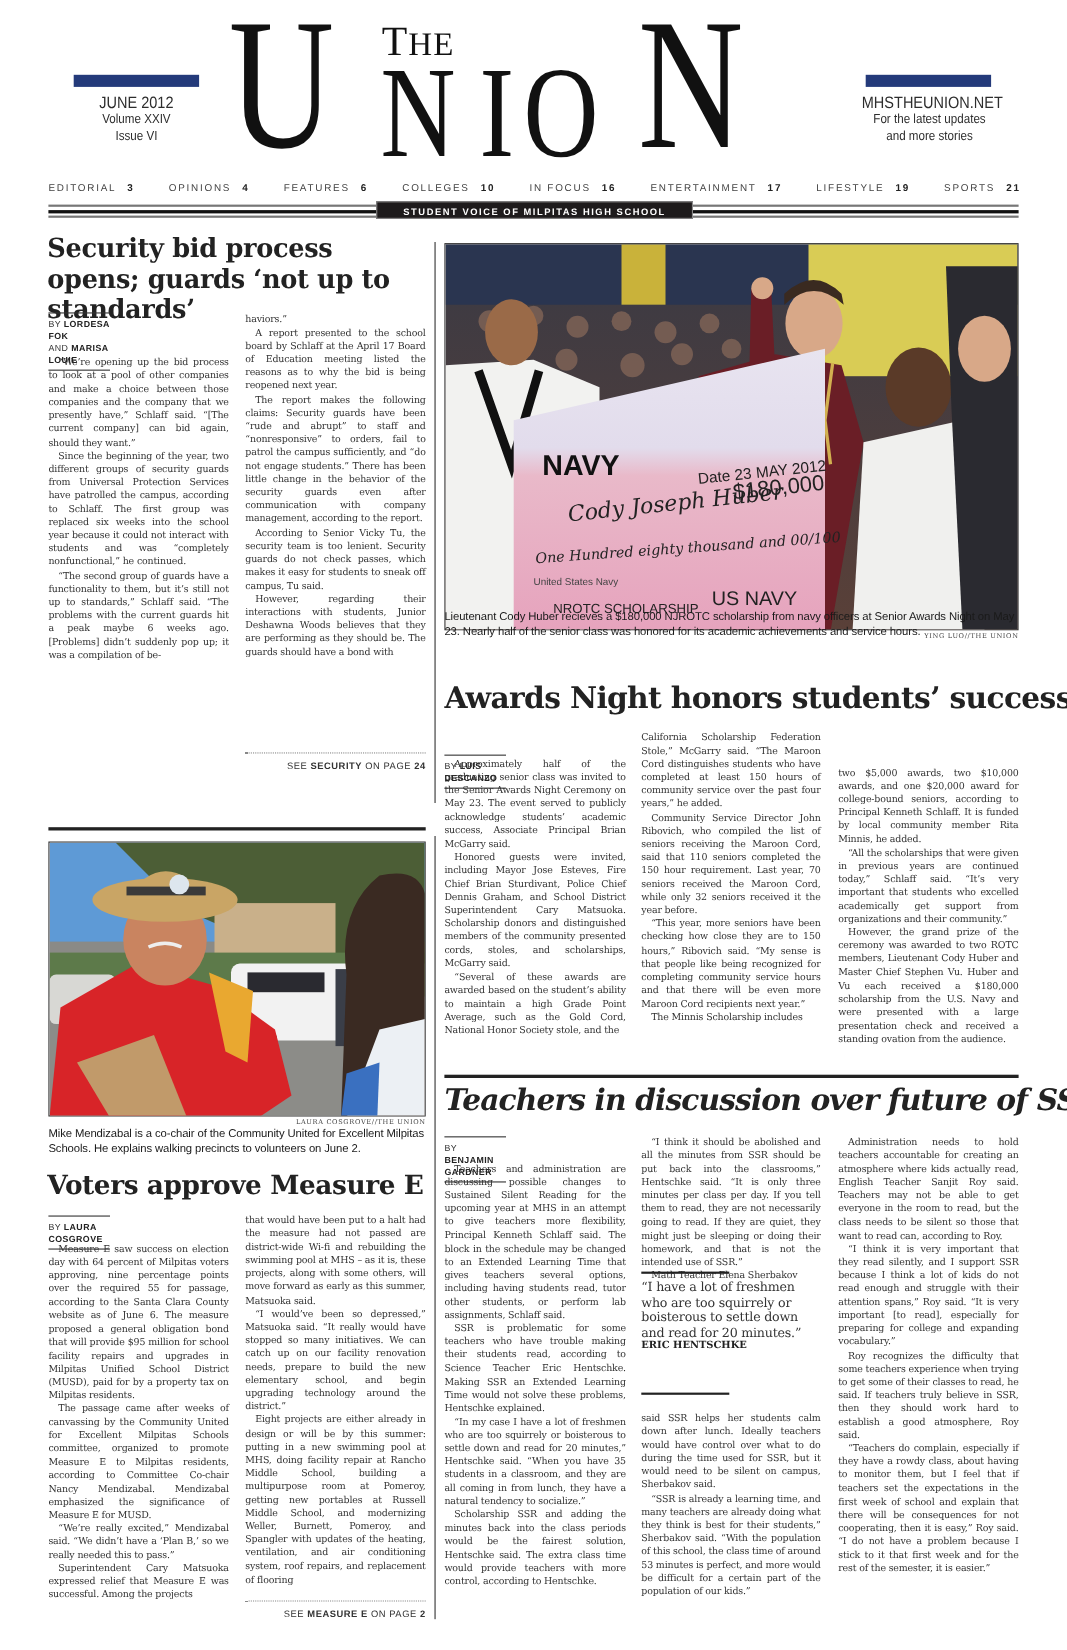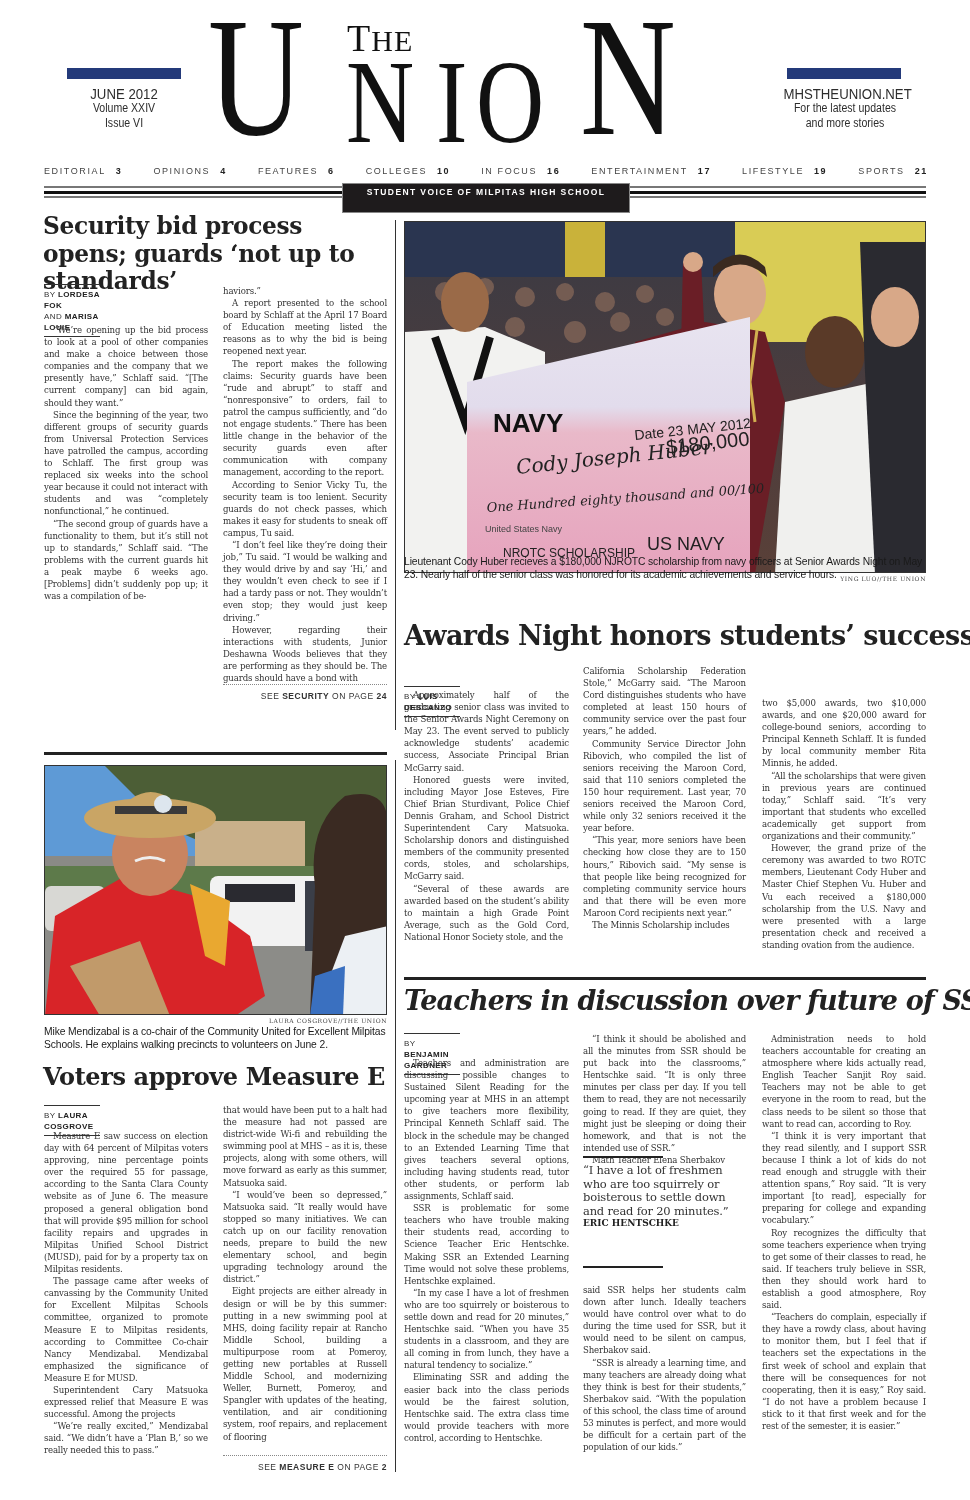--- a/index.html
+++ b/index.html
@@ -29,21 +29,21 @@
   
   .nav { position: absolute; top: 166px; left: 44px; width: 884px; display: flex; justify-content: space-between;
     font-family: "Liberation Sans", sans-serif; font-size: 9px; letter-spacing: 1.6px; color: #444; }
   .nav-item .num { font-weight: bold; color: #222; margin-left: 10px; }
 
   .rule-group { position: absolute; top: 186px; height: 12px; }
   .rule-group .l { position: absolute; left: 0; right: 0; height: 2px; background: #555; }
   .rule-group .l1 { top: 0; background: #777; }
   .rule-group .l2 { top: 5px; height: 3px; background: #111; }
   .rule-group .l3 { top: 10px; background: #777; }
-  .tagline { position: absolute; left: 342px; top: 183px; width: 288px; height: 30px; background: #1e1b1c;
+  .tagline { position: absolute; left: 342px; top: 183px; width: 288px; height: 16px; background: #1e1b1c;
     border: 1px solid #888; color: #fff; font-family: "Liberation Sans", sans-serif; font-weight: bold;
     font-size: 8.5px; letter-spacing: 1.4px; text-align: center; line-height: 16px; }
 
   
   .vrule { position: absolute; width: 1px; background: #333; }
 
   
   .hl { position: absolute; font-family: "DejaVu Serif", serif; color: #222; font-weight: bold; line-height: 1.15; }
   .hl.sec { left: 43px; top: 212px; font-size: 24px; letter-spacing: -0.3px; width: 350px; transform: scaleX(0.97); transform-origin: left; }
   .hl.awards { left: 404px; top: 620px; font-size: 27px; letter-spacing: -0.6px; white-space: nowrap; }
@@ -140,21 +140,20 @@
 <div class="col" style="left:44px; top:324px; width:164px;">
   <p>“We’re opening up the bid process to look at a pool of other companies and make a choice between those companies and the company that we presently have,” Schlaff said. “[The current company] can bid again, should they want.”</p>
   <p>Since the beginning of the year, two different groups of security guards from Universal Protection Services have patrolled the campus, according to Schlaff. The first group was replaced six weeks into the school year because it could not interact with students and was “completely nonfunctional,” he continued.</p>
   <p>“The second group of guards have a functionality to them, but it’s still not up to standards,” Schlaff said. “The problems with the current guards hit a peak maybe 6 weeks ago. [Problems] didn’t suddenly pop up; it was a compilation of be-</p>
 </div>
 <div class="col" style="left:223px; top:285px; width:164px;">
   <p class="noindent">haviors.”</p>
   <p>A report presented to the school board by Schlaff at the April 17 Board of Education meeting listed the reasons as to why the bid is being reopened next year.</p>
   <p>The report makes the following claims: Security guards have been “rude and abrupt” to staff and “nonresponsive” to orders, fail to patrol the campus sufficiently, and “do not engage students.” There has been little change in the behavior of the security guards even after communication with company management, according to the report.</p>
   <p>According to Senior Vicky Tu, the security team is too lenient. Security guards do not check passes, which makes it easy for students to sneak off campus, Tu said.</p>
-  <p>“I don’t feel like they’re doing their job,” Tu said. “I would be walking and they would drive by and say ‘Hi,’ and they wouldn’t even check to see if I had a tardy pass or not. They wouldn’t even stop; they would just keep driving.”</p>
   <p>However, regarding their interactions with students, Junior Deshawna Woods believes that they are performing as they should be. The guards should have a bond with</p>
 </div>
 <div class="see-more" style="left:223px; top:684px; width:164px;">
   <span>SEE</span> <b>SECURITY</b> <span>ON PAGE</span> <b>24</b>
 </div>
 
 <div class="photo" style="left:404px; top:221px; width:522px; height:352px;">
   <svg width="522" height="352" viewBox="0 0 522 352">
     <defs>
       <linearGradient id="crowd" x1="0" y1="0" x2="0" y2="1">
@@ -266,42 +265,42 @@
 <div class="credit" style="left:160px; top:1017px; width:227px;">LAURA COSGROVE//THE UNION</div>
 <div class="caption" style="left:44px; top:1026px; width:346px;">Mike Mendizabal is a co-chair of the Community United for Excellent Milpitas Schools. He explains walking precincts to volunteers on June 2.</div>
 
 <h1 class="hl measure">Voters approve Measure E</h1>
 <div class="byline" style="left:44px; top:1105px; width:56px;">
   <span>BY</span> <b>LAURA COSGROVE</b>
 </div>
 <div class="col" style="left:44px; top:1130px; width:164px;">
   <p>Measure E saw success on election day with 64 percent of Milpitas voters approving, nine percentage points over the required 55 for passage, according to the Santa Clara County website as of June 6. The measure proposed a general obligation bond that will provide $95 million for school facility repairs and upgrades in Milpitas Unified School District (MUSD), paid for by a property tax on Milpitas residents.</p>
   <p>The passage came after weeks of canvassing by the Community United for Excellent Milpitas Schools committee, organized to promote Measure E to Milpitas residents, according to Committee Co-chair Nancy Mendizabal. Mendizabal emphasized the significance of Measure E for MUSD.</p>
+  <p>“We’re really excited,” Mendizabal said. “We didn’t have a ‘Plan B,’ so we really needed this to pass.”</p>
   <p>Superintendent Cary Matsuoka expressed relief that Measure E was successful. Among the projects</p>
-  <p>“We’re really excited,” Mendizabal said. “We didn’t have a ‘Plan B,’ so we really needed this to pass.”</p>
 </div>
 <div class="col" style="left:223px; top:1104px; width:164px;">
   <p class="noindent">that would have been put to a halt had the measure had not passed are district-wide Wi-fi and rebuilding the swimming pool at MHS – as it is, these projects, along with some others, will move forward as early as this summer, Matsuoka said.</p>
   <p>“I would’ve been so depressed,” Matsuoka said. “It really would have stopped so many initiatives. We can catch up on our facility renovation needs, prepare to build the new elementary school, and begin upgrading technology around the district.”</p>
   <p>Eight projects are either already in design or will be by this summer: putting in a new swimming pool at MHS, doing facility repair at Rancho Middle School, building a multipurpose room at Pomeroy, getting new portables at Russell Middle School, and modernizing Weller, Burnett, Pomeroy, and Spangler with updates of the heating, ventilation, and air conditioning system, roof repairs, and replacement of flooring</p>
 </div>
 <div class="see-more" style="left:223px; top:1455px; width:164px;">
   <span>SEE</span> <b>MEASURE E</b> <span>ON PAGE</span> <b>2</b>
 </div>
 
 <div class="heavy-rule" style="left:404px; top:977px; width:522px;"></div>
 <h1 class="hl ssr">Teachers in discussion over future of SSR</h1>
 <div class="byline" style="left:404px; top:1033px; width:56px;">
   <span>BY</span> <b>BENJAMIN GARDNER</b>
 </div>
 <div class="col" style="left:404px; top:1057px; width:165px;">
   <p>Teachers and administration are discussing possible changes to Sustained Silent Reading for the upcoming year at MHS in an attempt to give teachers more flexibility, Principal Kenneth Schlaff said. The block in the schedule may be changed to an Extended Learning Time that gives teachers several options, including having students read, tutor other students, or perform lab assignments, Schlaff said.</p>
   <p>SSR is problematic for some teachers who have trouble making their students read, according to Science Teacher Eric Hentschke. Making SSR an Extended Learning Time would not solve these problems, Hentschke explained.</p>
   <p>“In my case I have a lot of freshmen who are too squirrely or boisterous to settle down and read for 20 minutes,” Hentschke said. “When you have 35 students in a classroom, and they are all coming in from lunch, they have a natural tendency to socialize.”</p>
-  <p>Eliminating SSR and adding the easier back into the class periods would be the fairest solution, Hentschke said. The extra class time would provide teachers with more control, according to Hentschke.</p>
+  <p>Scholarship SSR and adding the minutes back into the class periods would be the fairest solution, Hentschke said. The extra class time would provide teachers with more control, according to Hentschke.</p>
 </div>
 <div class="col" style="left:583px; top:1033px; width:163px;">
   <p>“I think it should be abolished and all the minutes from SSR should be put back into the classrooms,” Hentschke said. “It is only three minutes per class per day. If you tell them to read, they are not necessarily going to read. If they are quiet, they might just be sleeping or doing their homework, and that is not the intended use of SSR.”</p>
   <p>Math Teacher Elena Sherbakov</p>
 </div>
 <div class="pull-rule" style="left:583px; top:1156px;"></div>
 <div class="pull-quote" style="left:583px; top:1164px; width:165px;">“I have a lot of freshmen who are too squirrely or boisterous to settle down and read for 20 minutes.”</div>
 <div class="pull-attr" style="left:583px; top:1218px;">ERIC HENTSCHKE</div>
 <div class="pull-rule" style="left:583px; top:1266px;"></div>
 <div class="col" style="left:583px; top:1284px; width:163px;">

